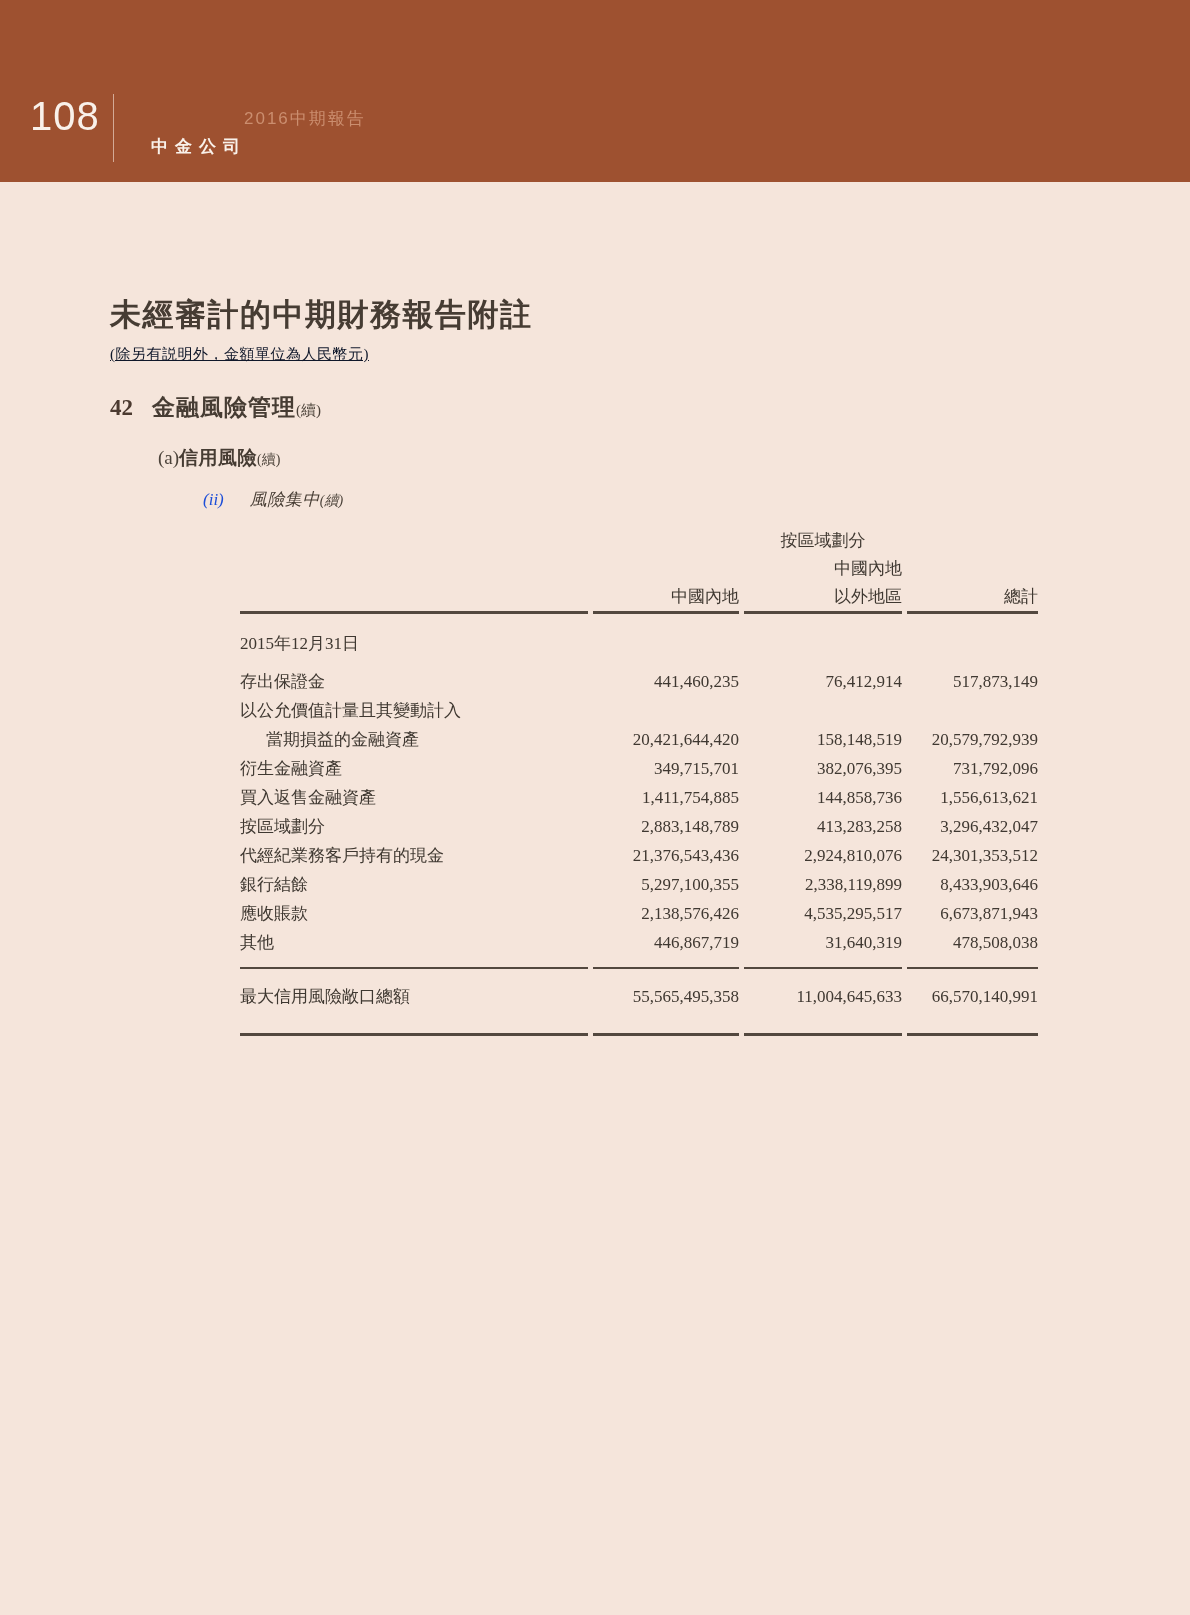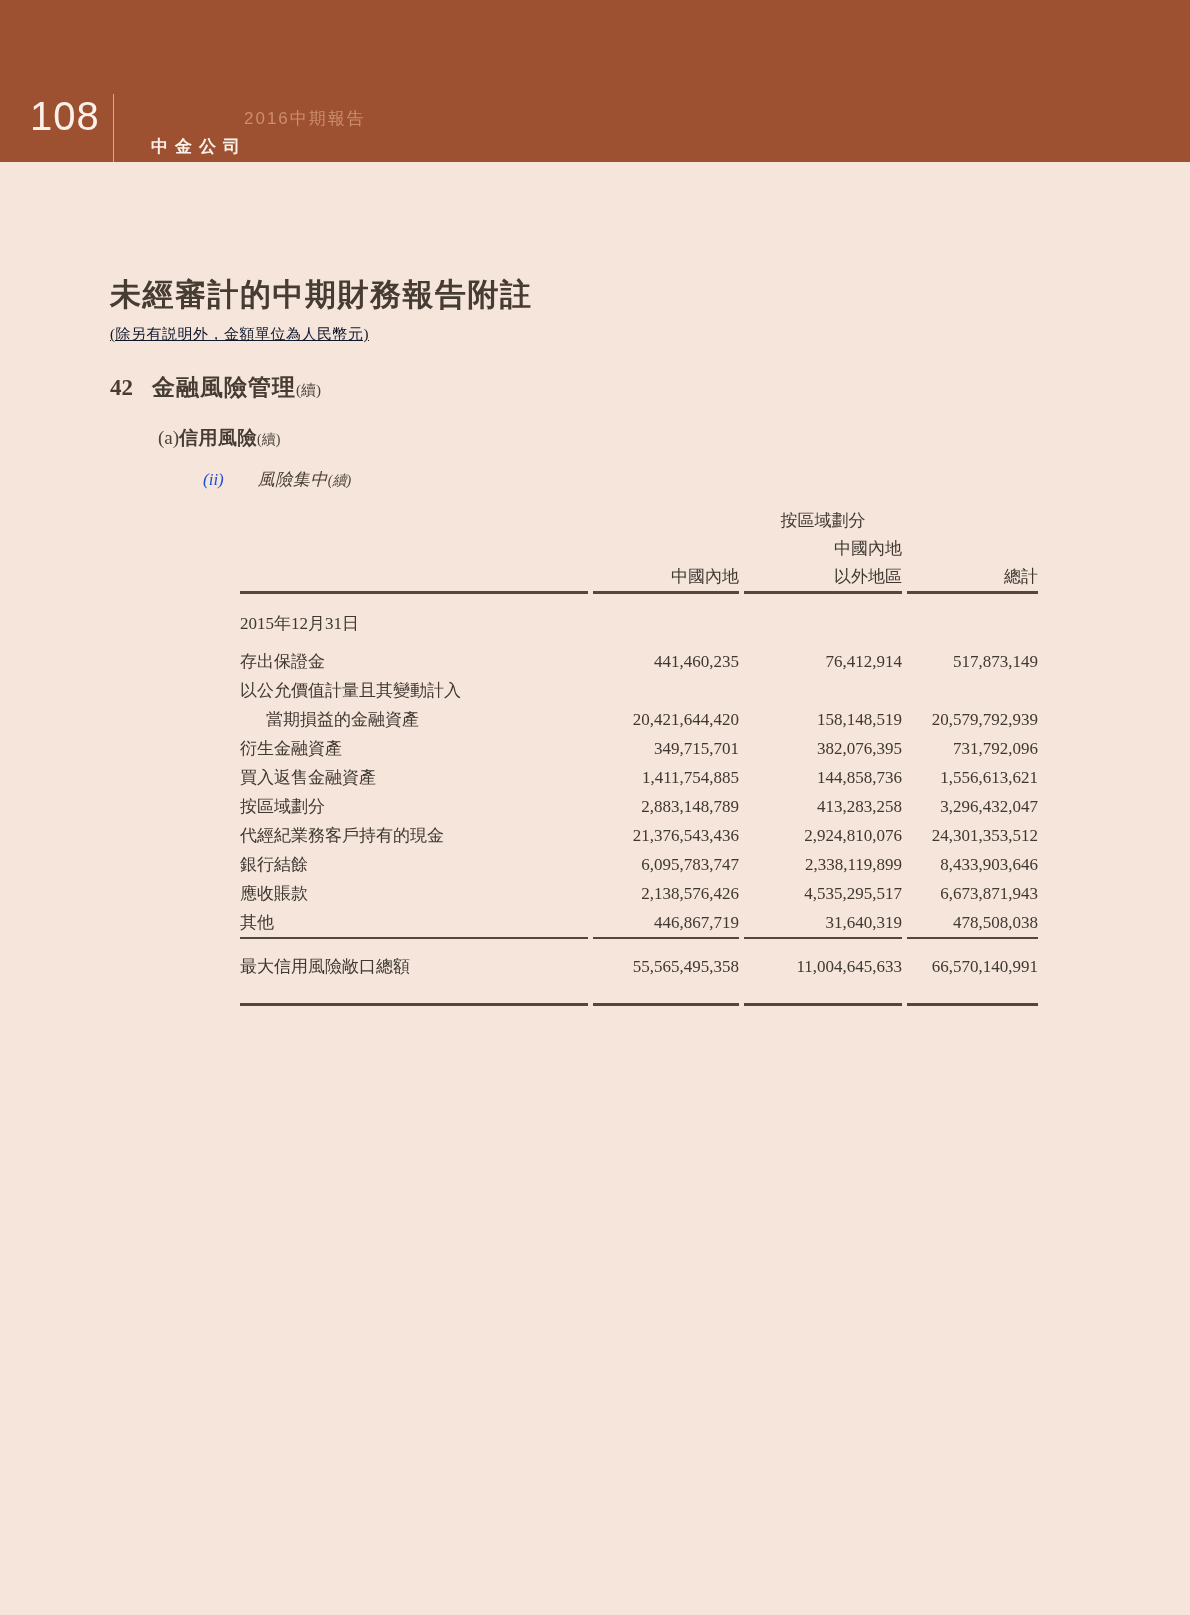--- a/index.html
+++ b/index.html
@@ -7,21 +7,21 @@
     width:1190px;height:1615px;
     background:#f5e5db;
     font-family:"Liberation Serif","DejaVu Serif",serif;
     color:#473e35;
     position:relative;
     overflow:hidden;
   }
   
   .band{
     position:relative;
-    width:100%;height:162px;
+    width:100%;height:182px;
     background:#9e5130;
     font-family:"Liberation Sans","DejaVu Sans",sans-serif;
   }
   .page-num{
     position:absolute;left:30px;top:96px;
     font-size:40px;line-height:40px;font-weight:400;
     color:#f9f1ea;letter-spacing:1px;
   }
   .band-divider{
     position:absolute;left:113px;top:94px;
@@ -54,41 +54,41 @@
   .sec{margin:27px 0 0 0;display:flex;align-items:baseline;}
   .sec .sec-no{font-size:23px;font-weight:600;color:#4b3a30;}
   .sec .sec-title{font-size:23px;font-weight:600;margin-left:19px;letter-spacing:1px;color:#463c33;}
   .cont-small{font-size:15px;font-weight:400;color:#4b4239;}
   .sub-a{margin:22px 0 0 48px;display:flex;align-items:baseline;}
   .sub-a .lbl-a{font-size:19px;color:#4b4239;}
   .sub-a .title-a{font-size:19px;font-weight:700;letter-spacing:0.5px;color:#463c33;}
   .sub-a .cont-small{font-size:14px;}
   .sub-ii{margin:17px 0 0 93px;display:flex;align-items:baseline;font-style:italic;}
   .sub-ii .lbl-ii{font-size:17px;color:#1d4ed8;}
-  .sub-ii .title-ii{font-size:17px;margin-left:34px;letter-spacing:0.5px;color:#463c33;}
+  .sub-ii .title-ii{font-size:17px;margin-left:26px;letter-spacing:0.5px;color:#463c33;}
   .sub-ii .cont-small{font-size:14px;}
   
   .fin-table{
     margin:16px 0 0 125px;
     width:808px;
     border-collapse:separate;
     border-spacing:5px 0;
     table-layout:fixed;
     font-size:17px;
     color:#3f3831;
   }
   .fin-table td{padding:0;vertical-align:bottom;}
   .fin-table thead td{line-height:28px;}
   .fin-table thead tr.rule td{border-bottom:3px solid #53483f;}
   .fin-table tbody td{line-height:29px;vertical-align:middle;}
   .num{text-align:right;}
   .ctr{text-align:center;}
   .date-row td{padding-top:15px;padding-bottom:9px;}
   .indent{padding-left:26px !important;}
-  .last-body-row td{padding-bottom:0;}
+  .last-body-row td{padding-bottom:10px;}
   .total-row td{
     border-top:2px solid #53483f;
     border-bottom:3px solid #53483f;
     padding-top:13px;padding-bottom:22px;
   }
 </style>
 </head>
 <body>
 
 <div class="band">
@@ -191,21 +191,21 @@
         <td class="num">3,296,432,047</td>
       </tr>
       <tr>
         <td>代經紀業務客戶持有的現金</td>
         <td class="num">21,376,543,436</td>
         <td class="num">2,924,810,076</td>
         <td class="num">24,301,353,512</td>
       </tr>
       <tr>
         <td>銀行結餘</td>
-        <td class="num">6,095,783,747</td>
+        <td class="num">5,297,100,355</td>
         <td class="num">2,338,119,899</td>
         <td class="num">8,433,903,646</td>
       </tr>
       <tr>
         <td>應收賬款</td>
         <td class="num">2,138,576,426</td>
         <td class="num">4,535,295,517</td>
         <td class="num">6,673,871,943</td>
       </tr>
       <tr class="last-body-row">

